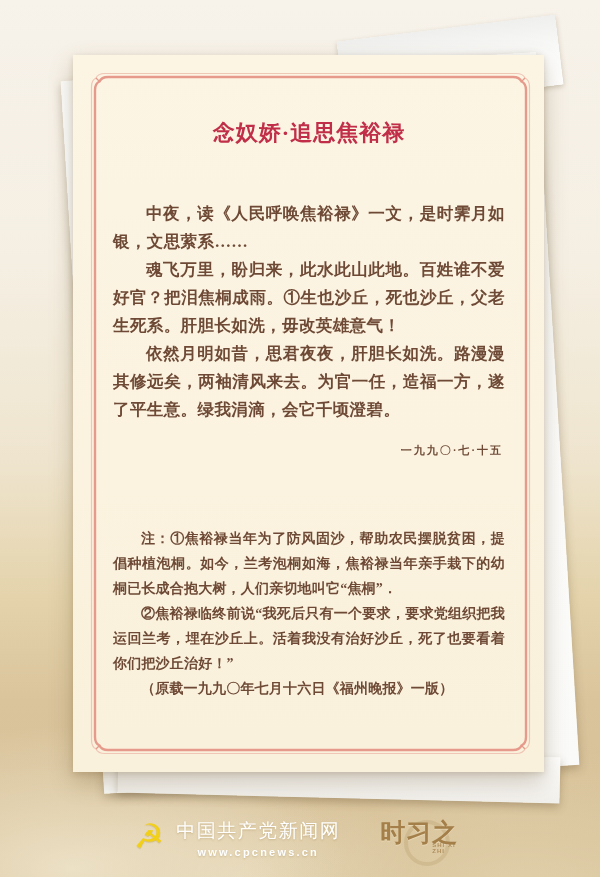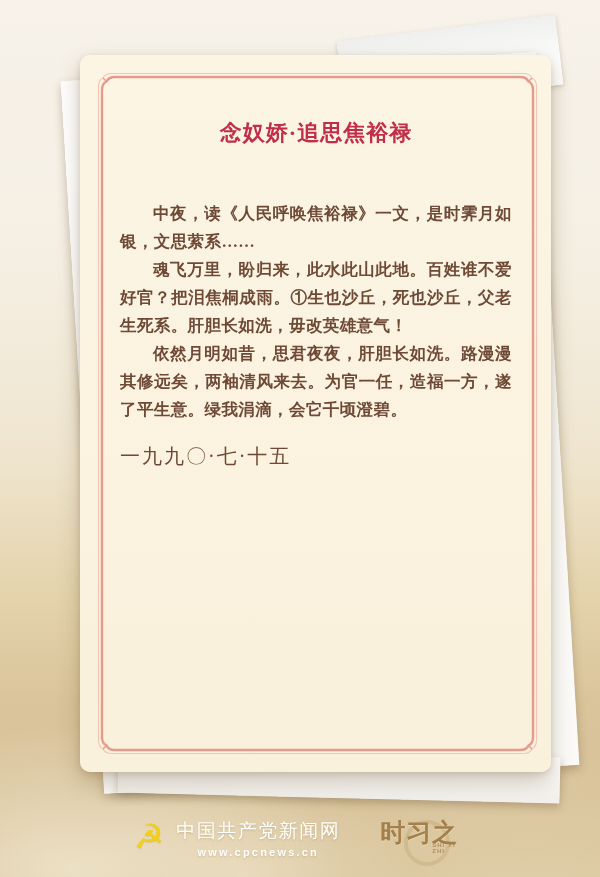--- a/index.html
+++ b/index.html
@@ -32,24 +32,23 @@
   .sheet-bottom {
     left: 118px; top: 752px; width: 442px; height: 46px;
     transform: rotate(1.4deg);
     background: linear-gradient(180deg, #ffffff 0%, #f2f0ec 100%);
     box-shadow: 0 4px 8px rgba(90,70,40,.30);
   }
 
   
   .card {
     position: absolute;
-    left: 80px; top: 55px; width: 471px; height: 717px;
+    left: 73px; top: 55px; width: 471px; height: 717px;
     background: linear-gradient(180deg, #fcf5e4 0%, #fbf2df 60%, #faf1dc 100%);
     box-shadow: 0 10px 22px rgba(110,85,45,.30), 0 2px 6px rgba(110,85,45,.18);
-    border-radius: 10px;
   }
   .frame-svg {
     position: absolute; left: 15px; top: 15px;
     width: 445px; height: 687px;
     overflow: visible;
     pointer-events: none;
   }
 
   .content {
     position: absolute;
@@ -72,23 +71,23 @@
     line-height: 28px;
     text-align: justify;
     text-indent: 2em;
     font-weight: bold;
     letter-spacing: 0.4px;
   }
   .para-preface { margin-top: 51px; }
 
   .poem-date {
     margin-top: 19px;
-    text-align: left;
-    font-size: 20px;
-    font-weight: normal;
+    text-align: right;
+    font-size: 11px;
+    font-weight: bold;
     letter-spacing: 2px;
     padding-right: 2px;
   }
 
   .notes { margin-top: 68px; }
   .notes p {
     font-size: 14px;
     line-height: 25px;
     text-align: justify;
     text-indent: 2em;
@@ -180,20 +179,25 @@
     <h1 class="poem-title">念奴娇·追思焦裕禄</h1>
 
     <div class="poem-body">
       <p class="para-preface">中夜，读《人民呼唤焦裕禄》一文，是时霁月如银，文思萦系……</p>
       <p>魂飞万里，盼归来，此水此山此地。百姓谁不爱好官？把泪焦桐成雨。①生也沙丘，死也沙丘，父老生死系。肝胆长如洗，毋改英雄意气！</p>
       <p>依然月明如昔，思君夜夜，肝胆长如洗。路漫漫其修远矣，两袖清风来去。为官一任，造福一方，遂了平生意。绿我涓滴，会它千顷澄碧。</p>
     </div>
 
     <div class="poem-date">一九九〇·七·十五</div>
 
+    <div class="notes">
+      <p>注：①焦裕禄当年为了防风固沙，帮助农民摆脱贫困，提倡种植泡桐。如今，兰考泡桐如海，焦裕禄当年亲手栽下的幼桐已长成合抱大树，人们亲切地叫它“焦桐”．</p>
+      <p>②焦裕禄临终前说“我死后只有一个要求，要求党组织把我运回兰考，埋在沙丘上。活着我没有治好沙丘，死了也要看着你们把沙丘治好！”</p>
+      <p class="source-line">（原载一九九〇年七月十六日《福州晚报》一版）</p>
+    </div>
   </div>
 </div>
 
 <div class="footer">
   <span class="emblem">☭</span>
   <div class="site">
     <div class="site-name">中国共产党新闻网</div>
     <div class="site-url">www.cpcnews.cn</div>
   </div>
   <div class="brand">

